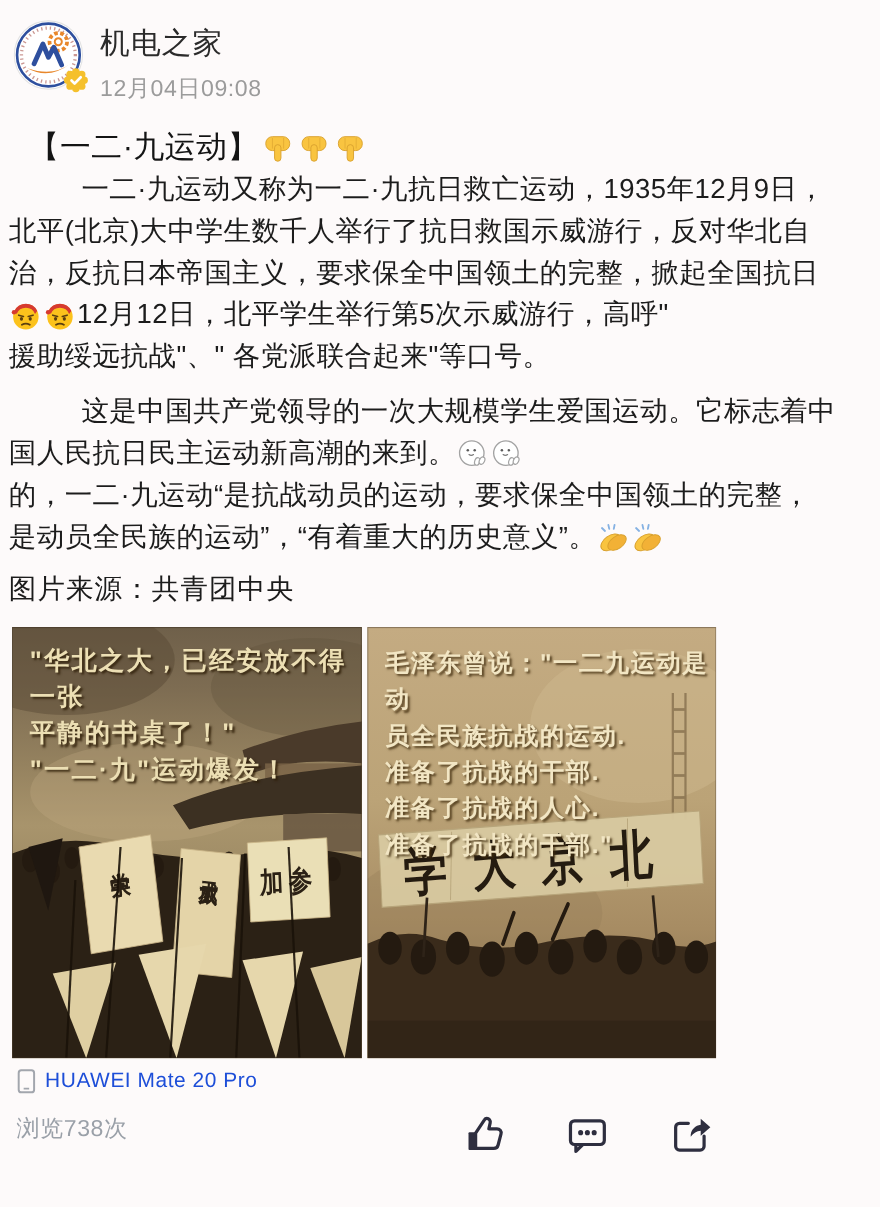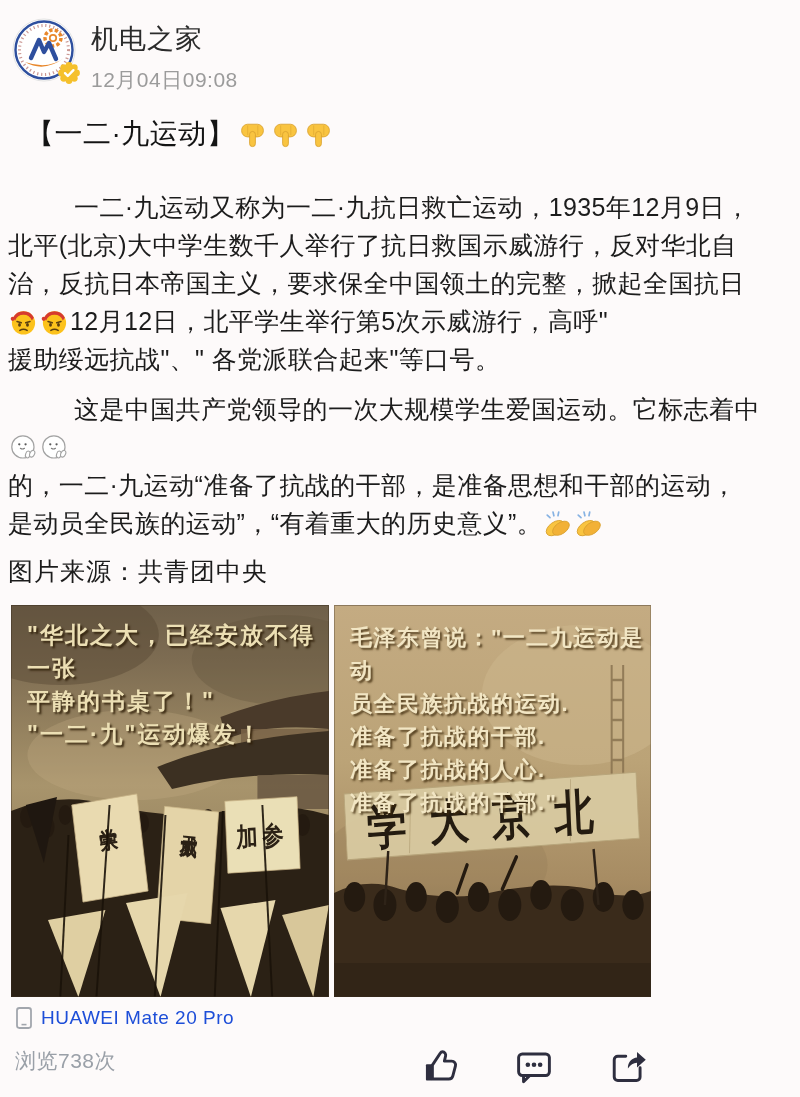--- a/index.html
+++ b/index.html
@@ -22,21 +22,21 @@
 
   
   .title{display:flex;align-items:center;margin:21px 16px 0;padding:0 10px;
          font-size:28px;font-weight:normal;color:#141414;letter-spacing:0.5px;}
   .title .emo{margin-left:3px;}
 
   
   .para{margin:0;padding:0 8px;font-size:25px;line-height:38px;letter-spacing:0.4px;color:#1c1c1c;}
   .para .line{height:38px;white-space:nowrap;display:flex;align-items:center;}
   .para .line.indent{padding-left:66px;}
-  .p1{margin-top:35px;}
+  .p1{}
   .p2{margin-top:12px;}
   .emo{display:inline-block;width:29px;height:29px;flex:0 0 auto;margin:0 1px;}
 
   .source{margin:10px 0 0;padding:0 8px;font-size:25px;line-height:38px;letter-spacing:1px;}
 
   
   .photos{display:flex;gap:5px;padding:0 11px;margin-top:15px;}
   .photo{position:relative;height:392px;overflow:hidden;background:#8c7857;}
   .photo svg.scene{position:absolute;inset:0;width:100%;height:100%;display:block;}
   .photo.pleft{width:387px;}
@@ -165,28 +165,29 @@
           <use href="#e-fight"></use>
         </svg>
       <span>12月12日，北平学生举行第5次示威游行，高呼"</span>
     </div>
     <div class="line">援助绥远抗战"、" 各党派联合起来"等口号。</div>
   </div>
 
   <div class="para p2">
     <div class="line indent">这是中国共产党领导的一次大规模学生爱国运动。它标志着中</div>
     <div class="line">
+      <span>国人民抗日民主运动新高潮的来到。</span>
       <svg class="emo">
           <use href="#e-please"></use>
         </svg>
       <svg class="emo">
           <use href="#e-please"></use>
         </svg>
     </div>
-    <div class="line">的，一二·九运动“准备了抗战的干部，是准备思想和干部的运动，</div>
+    <div class="line">的，一二·九运动“是抗战动员的运动，要求保全中国领土的完整，</div>
     <div class="line">
       <span>是动员全民族的运动”，“有着重大的历史意义”。</span>
       <svg class="emo">
           <use href="#e-clap"></use>
         </svg>
       <svg class="emo">
           <use href="#e-clap"></use>
         </svg>
     </div>
   </div>

